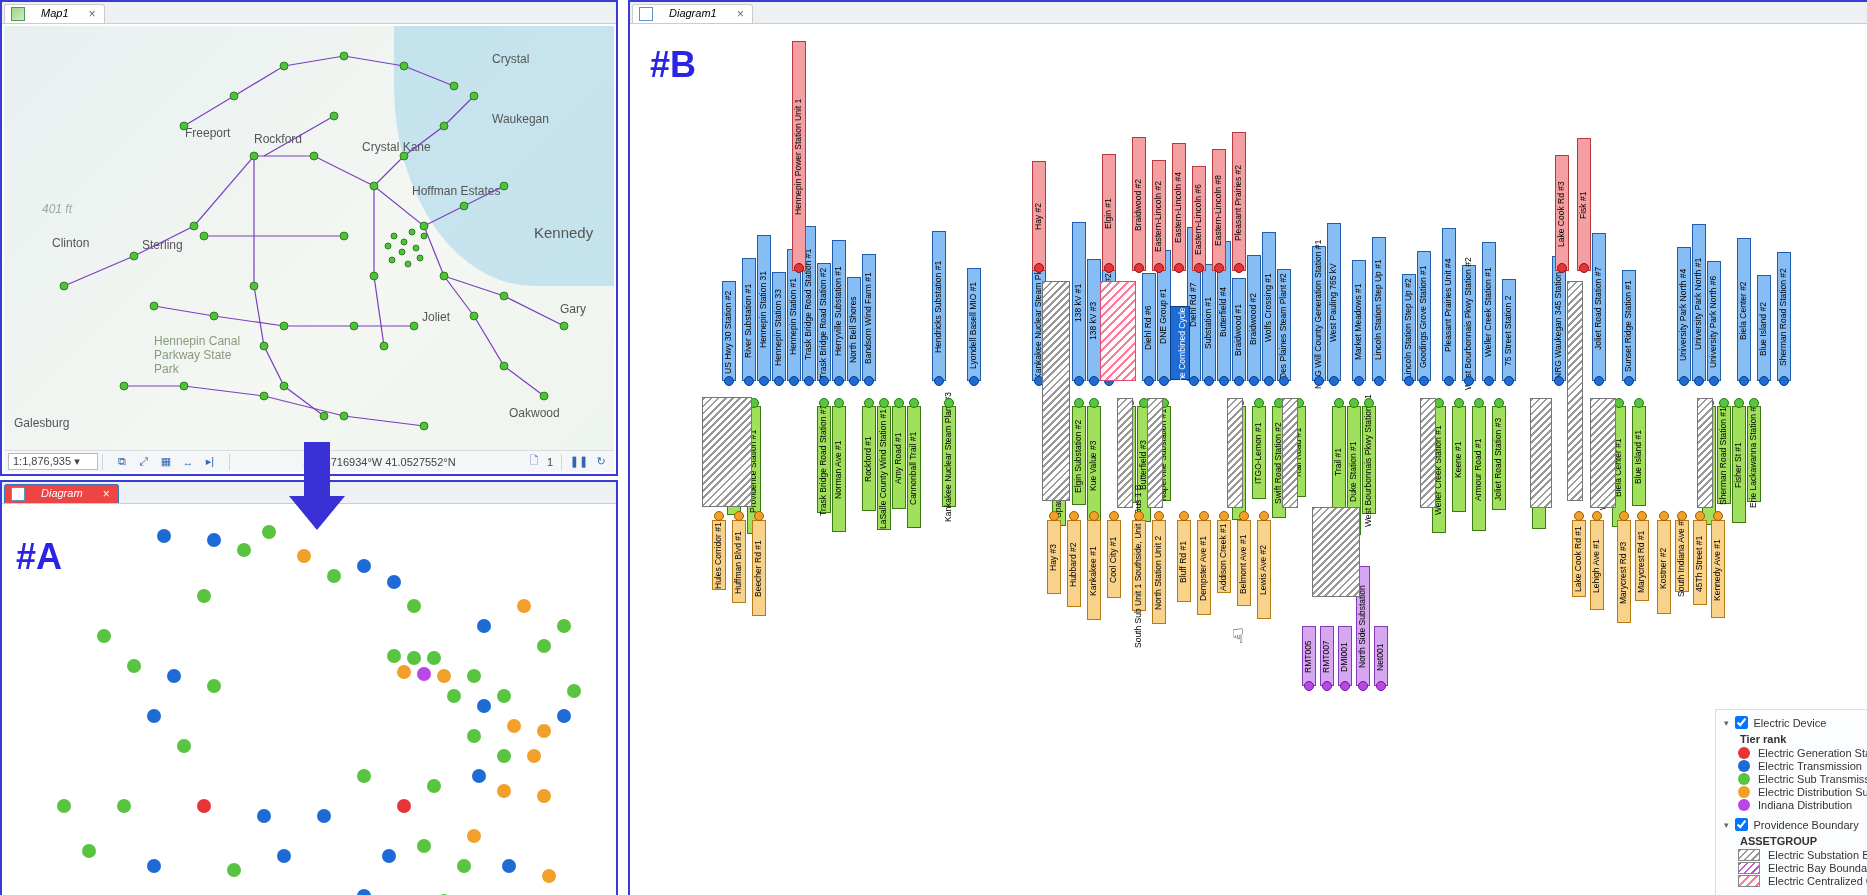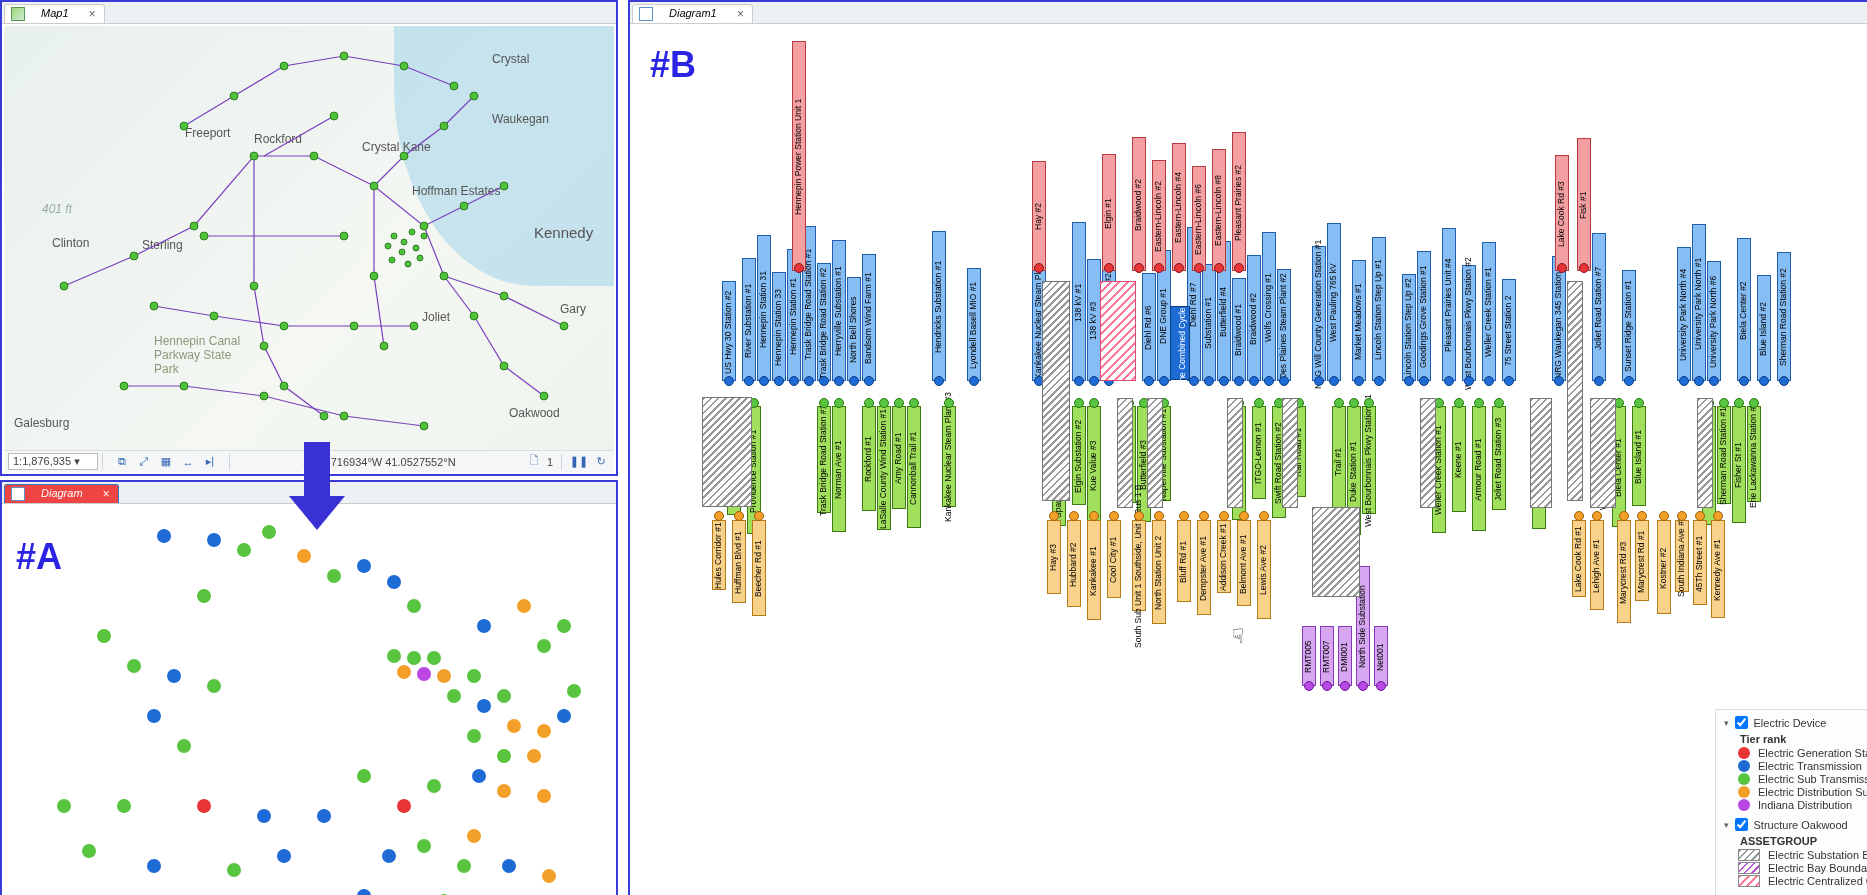--- a/index.html
+++ b/index.html
@@ -586,21 +586,21 @@
           </div>
           <div class="item">
             <span class="sw" style="background:#b947e5"></span>
             <span>Indiana Distribution</span>
           </div>
         </div>
       <div style="height:6px"></div>
       <div class="group-hdr">
         <span class="tri">▾</span>
         <input type="checkbox" checked="" style="">
-        <span>Structure Oakwood</span>
+        <span>Providence Boundary</span>
       </div>
       <div class="sub-hdr">ASSETGROUP</div>
       <div id="legend-boundaries">
           <div class="item">
             <span class="swp hatch-gray"></span>
             <span>Electric Substation Boundary</span>
           </div>
           <div class="item">
             <span class="swp hatch-purple"></span>
             <span>Electric Bay Boundary</span>

